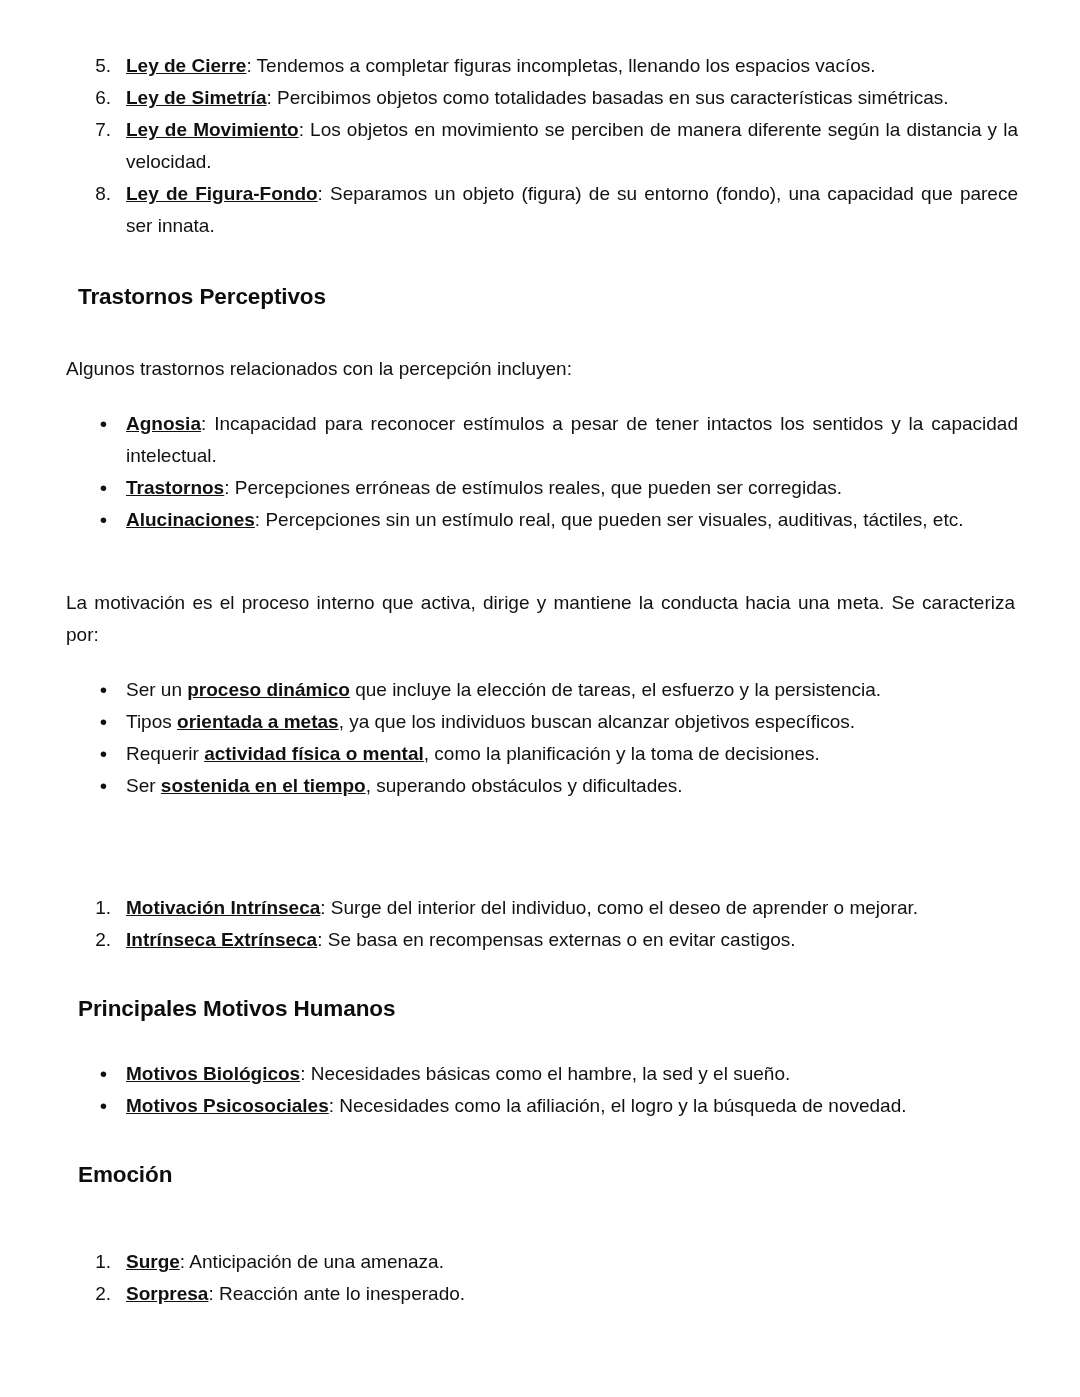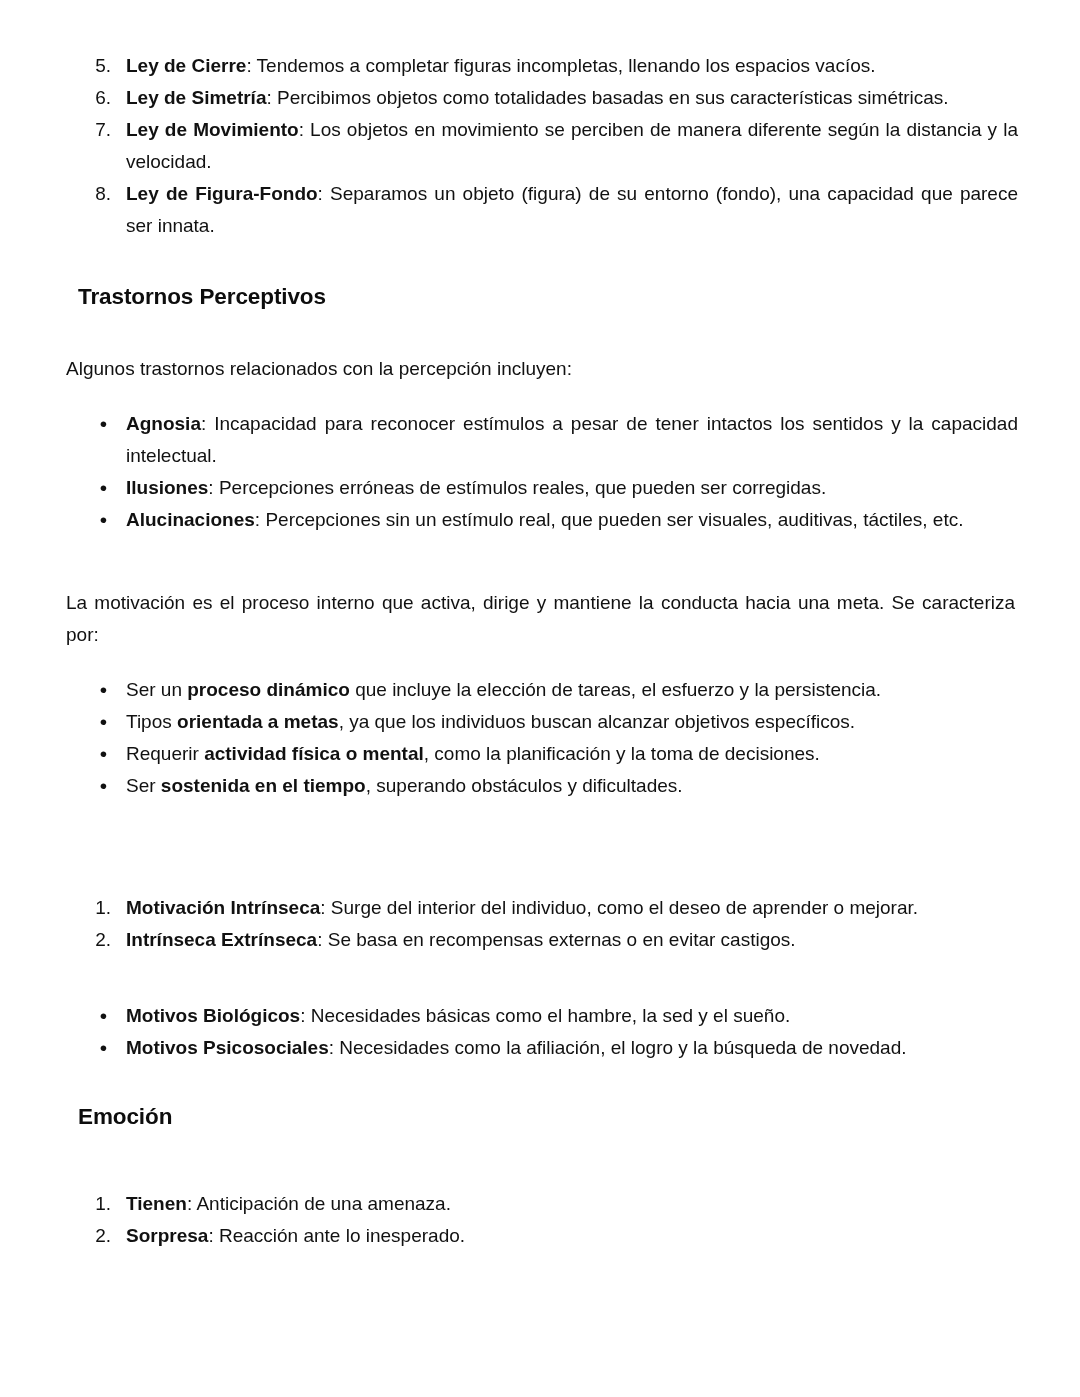--- a/index.html
+++ b/index.html
@@ -71,20 +71,21 @@
     font-size: 19px;
     line-height: 32px;
     color: #111111;
   }
   ul.doc-list > li > .marker {
     width: 44px;
     font-size: 21px;
   }
   li .lead {
     font-weight: bold;
+    text-decoration: underline;
   }
   li .rest {
     font-weight: normal;
   }
   li.no-justify {
     text-align: left;
   }
   .gap-18 { height: 18px; }
   .gap-20 { height: 20px; }
   .gap-24 { height: 24px; }
@@ -119,21 +120,21 @@
 
   <p class="body-text">Algunos trastornos relacionados con la percepción incluyen:</p>
 
   <div class="gap-20"></div>
 
   <ul class="doc-list">
     <li>
       <span class="marker">•</span><span class="lead">Agnosia</span><span class="rest">: Incapacidad para reconocer estímulos a pesar de tener intactos los sentidos y la capacidad intelectual.</span>
     </li>
     <li>
-      <span class="marker">•</span><span class="lead">Ilusiones</span><span class="rest">: Percepciones erróneas de estímulos reales, que pueden ser corregidas.</span>
+      <span class="marker">•</span><span class="lead">Trastornos</span><span class="rest">: Percepciones erróneas de estímulos reales, que pueden ser corregidas.</span>
     </li>
     <li>
       <span class="marker">•</span><span class="lead">Alucinaciones</span><span class="rest">: Percepciones sin un estímulo real, que pueden ser visuales, auditivas, táctiles, etc.</span>
     </li>
   </ul>
 
   <div class="gap-24"></div>
 
 
   <div class="gap-24"></div>
@@ -166,20 +167,21 @@
     <li class="no-justify">
       <span class="marker">1.</span><span class="lead">Motivación Intrínseca</span><span class="rest">: Surge del interior del individuo, como el deseo de aprender o mejorar.</span>
     </li>
     <li class="no-justify">
       <span class="marker">2.</span><span class="lead">Intrínseca Extrínseca</span><span class="rest">: Se basa en recompensas externas o en evitar castigos.</span>
     </li>
   </ol>
 
   <div class="gap-24"></div>
 
+  <h2 class="section-heading">Principales Motivos Humanos</h2>
 
   <div class="gap-20"></div>
 
   <ul class="doc-list">
     <li class="no-justify">
       <span class="marker">•</span><span class="lead">Motivos Biológicos</span><span class="rest">: Necesidades básicas como el hambre, la sed y el sueño.</span>
     </li>
     <li class="no-justify">
       <span class="marker">•</span><span class="lead">Motivos Psicosociales</span><span class="rest">: Necesidades como la afiliación, el logro y la búsqueda de novedad.</span>
     </li>
@@ -189,20 +191,20 @@
 
   <h2 class="section-heading">Emoción</h2>
 
   <div class="gap-24"></div>
 
 
   <div class="gap-18"></div>
 
   <ol class="doc-list">
     <li class="no-justify">
-      <span class="marker">1.</span><span class="lead">Tienen</span><span class="rest">: Anticipación de una amenaza.</span>
+      <span class="marker">1.</span><span class="lead">Surge</span><span class="rest">: Anticipación de una amenaza.</span>
     </li>
     <li class="no-justify">
       <span class="marker">2.</span><span class="lead">Sorpresa</span><span class="rest">: Reacción ante lo inesperado.</span>
     </li>
   </ol>
 
 </div>
 
 </body></html>

